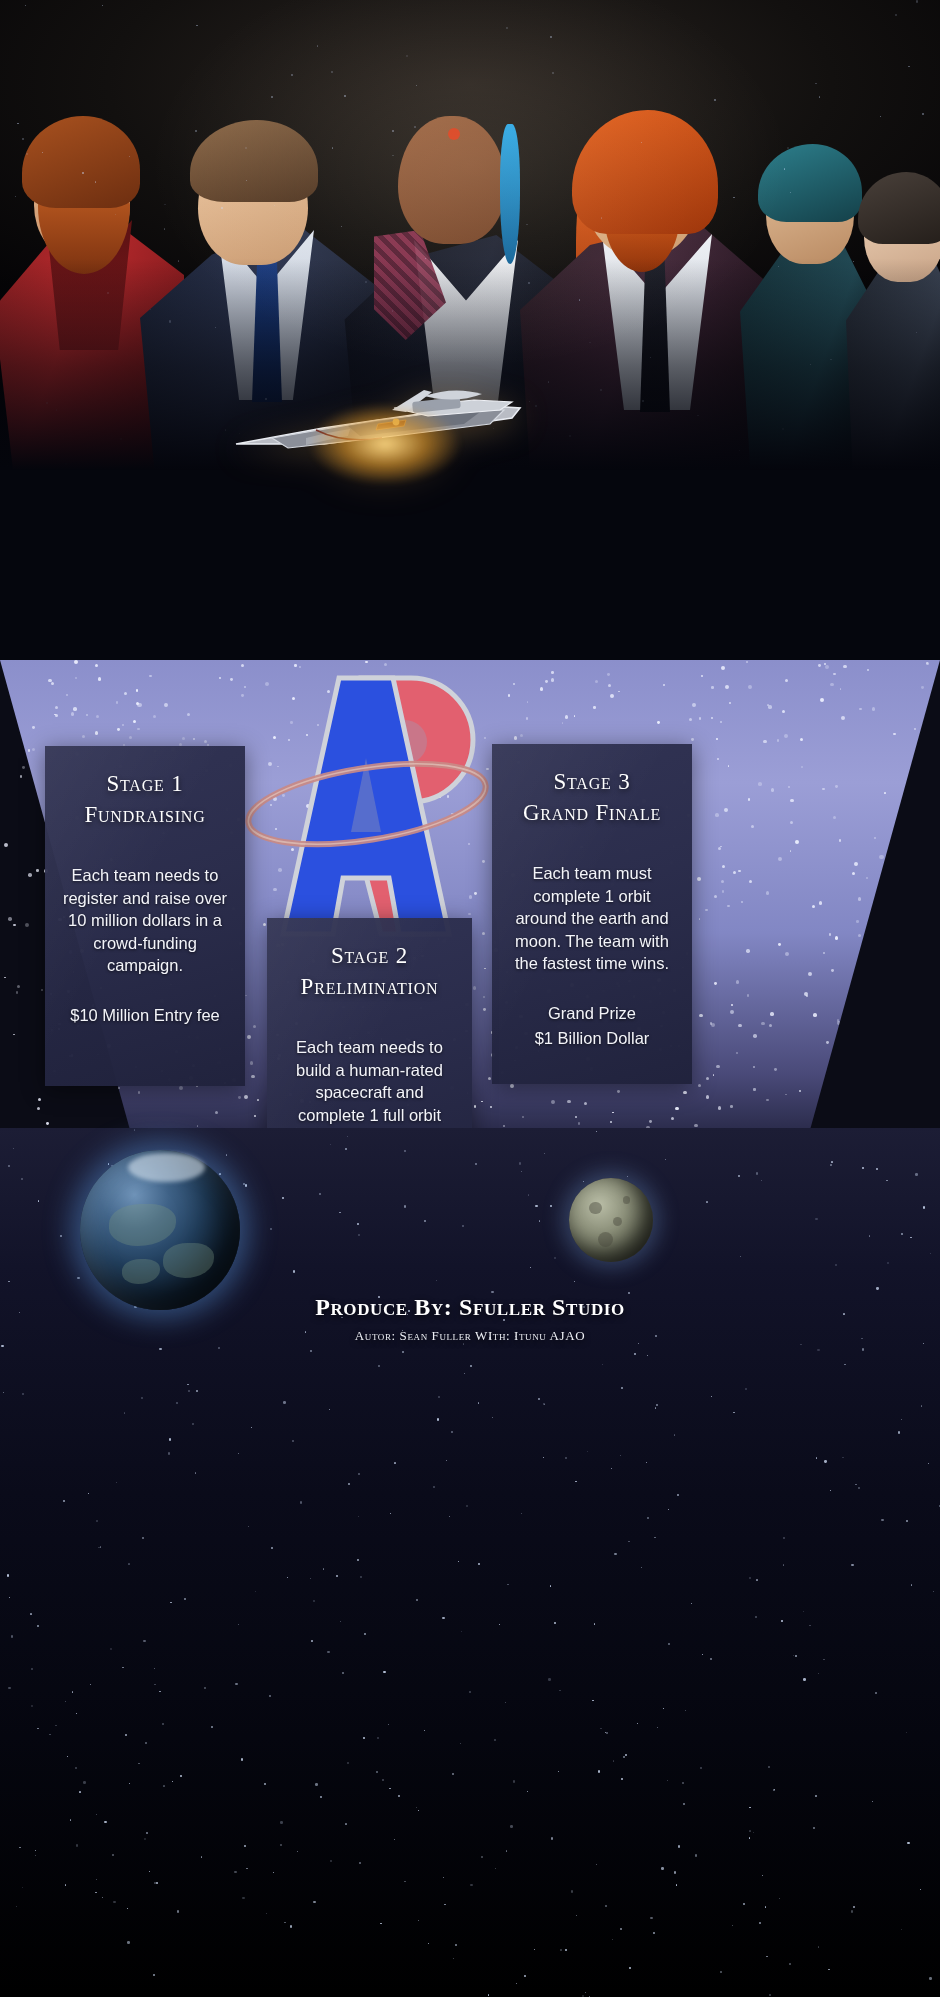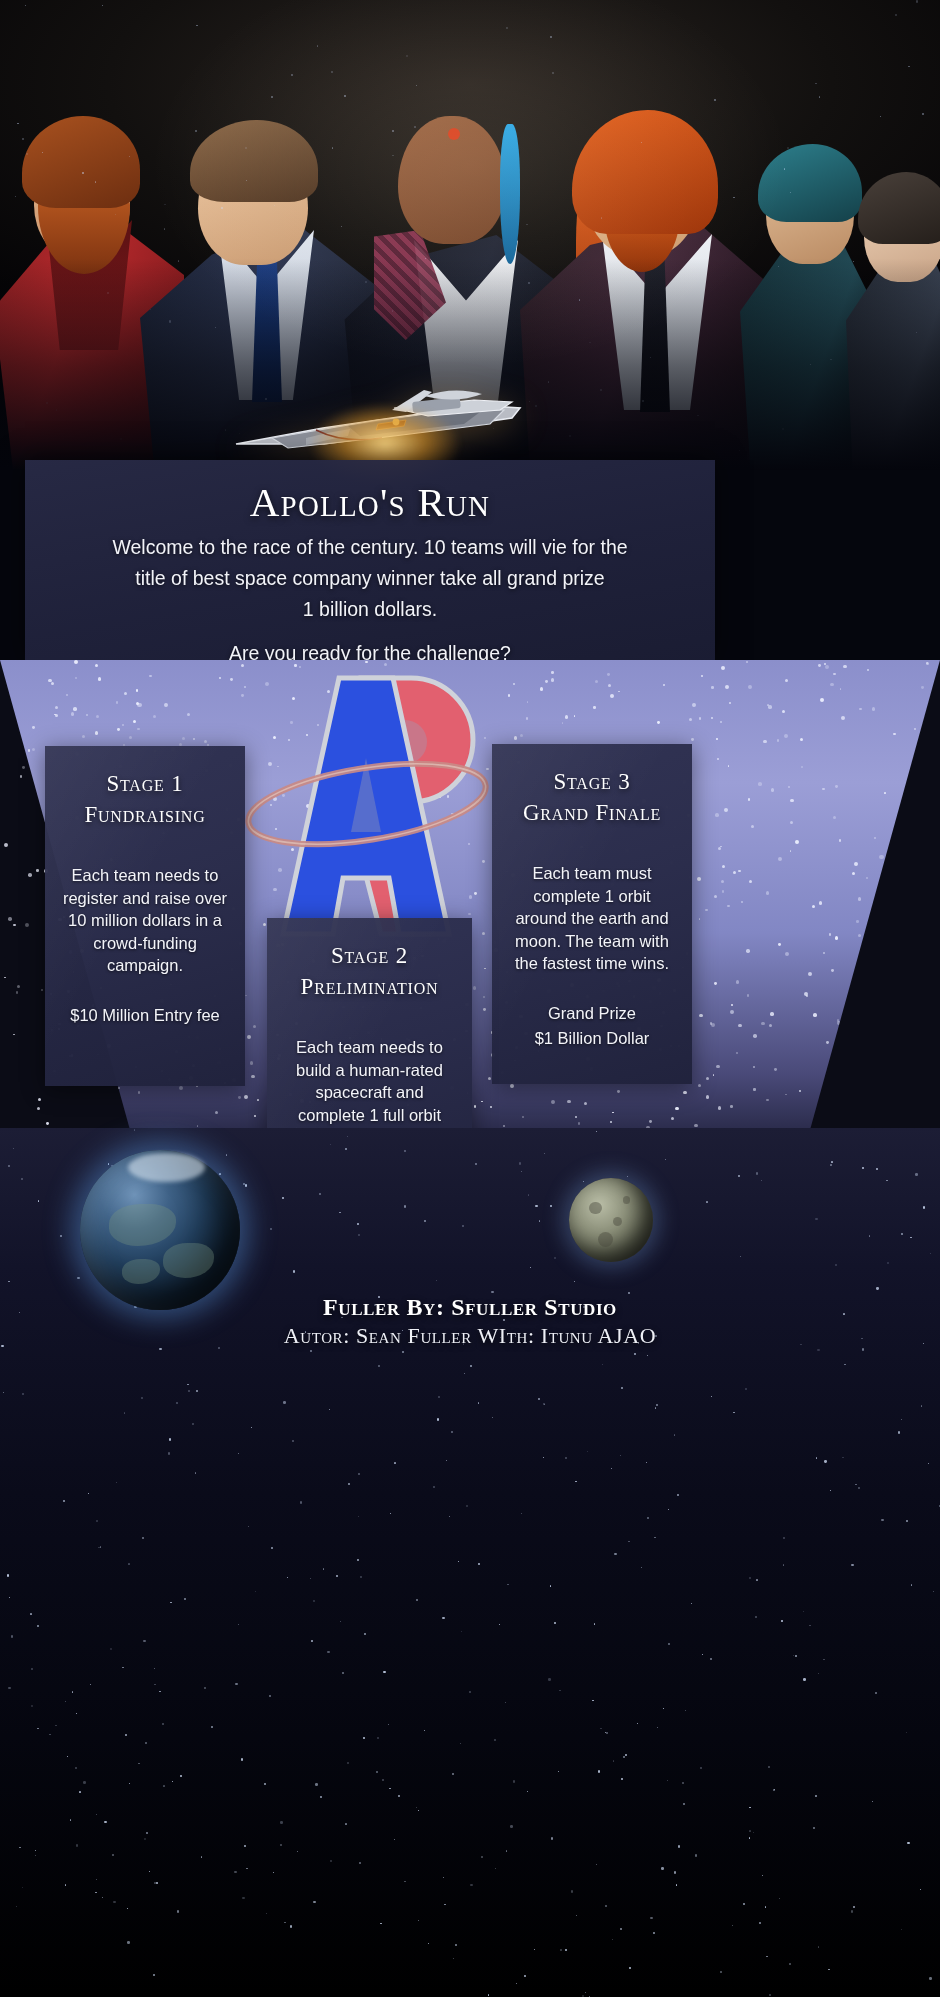--- a/index.html
+++ b/index.html
@@ -276,21 +276,21 @@
   .credits{
     position:absolute; left:0; top:1292px; width:940px; text-align:center;
   }
   .credit-produce{
     font-family:"Liberation Serif", serif; font-variant:small-caps;
     font-weight:700; font-size:24px; letter-spacing:.6px; color:#fff;
     text-shadow:0 2px 6px rgba(0,0,0,.85); line-height:30px;
   }
   .credit-author{
     font-family:"Liberation Serif", serif; font-variant:small-caps;
-    font-size:22px; letter-spacing:.6px; color:#eef0f6;
+    font-size:13px; letter-spacing:.6px; color:#eef0f6;
     text-shadow:0 2px 6px rgba(0,0,0,.85); line-height:27px;
   }
   .credit-art{
     font-family:"Liberation Serif", serif; font-variant:small-caps;
     font-size:18px; letter-spacing:.6px; color:#e7e9f1;
     text-shadow:0 2px 6px rgba(0,0,0,.85); line-height:26px;
   }
 </style>
 </head>
 <body>
@@ -447,27 +447,20 @@
         <rect x="184" y="20" width="48" height="11" rx="3" fill="#9aa0ab" transform="rotate(-6 184 20)"></rect>
         <path d="M196 14 q30 -10 58 -2 q-26 10 -58 2 Z" fill="#cfd3da"></path>
         <path d="M78 56 q24 -6 44 -9 l-2 7 q-22 4 -42 9 Z" fill="#a5a9b2"></path>
         <path d="M150 42 l28 -4 l-2 6 l-28 4 Z" fill="#8e5a28" stroke="#c08a44" stroke-width=".8"></path>
         <circle cx="168" cy="40" r="3.4" fill="#d8b35f"></circle>
         <path d="M88 48 q28 14 66 8" fill="none" stroke="#6e2a2a" stroke-width="1.6"></path>
       </g>
     </svg>
   </div>
 
-  <div class="title-panel">
-    <div class="poster-title">Apollo's Run</div>
-    <div class="poster-sub">Welcome to the race of the century. 10 teams will vie for the</div>
-    <div class="poster-sub">title of best space company winner take all grand prize</div>
-    <div class="poster-sub">1 billion dollars.</div>
-    <div class="poster-q">Are you ready for the challenge?</div>
-  </div>
 
   <div class="midband">
     <div class="stars" id="stars-mid">
         <i style="left:230.3px;top:171.4px;width:3.08px;height:3.08px;opacity:0.64;background:#eef1ff"></i>
         <i style="left:670.0px;top:385.0px;width:2.27px;height:2.27px;opacity:0.76;background:#eef1ff"></i>
         <i style="left:195.7px;top:424.5px;width:2.20px;height:2.20px;opacity:0.62;background:#eef1ff"></i>
         <i style="left:76.7px;top:365.2px;width:2.27px;height:2.27px;opacity:0.45;background:#eef1ff"></i>
         <i style="left:216.5px;top:310.8px;width:2.25px;height:2.25px;opacity:0.33;background:#eef1ff"></i>
         <i style="left:394.7px;top:228.8px;width:3.72px;height:3.72px;opacity:0.88;background:#eef1ff"></i>
         <i style="left:669.8px;top:200.7px;width:3.60px;height:3.60px;opacity:0.47;background:#eef1ff"></i>
@@ -1576,17 +1569,17 @@
   </div>
 
   <div class="moon">
     <i style="left:24%;top:28%;width:15%;height:15%;"></i>
     <i style="left:52%;top:46%;width:11%;height:11%;"></i>
     <i style="left:34%;top:64%;width:18%;height:18%;"></i>
     <i style="left:64%;top:22%;width:9%;height:9%;"></i>
   </div>
 
   <div class="credits">
-    <div class="credit-produce">Fuller By: Sfuller Studio</div>
+    <div class="credit-produce">Produce By: Sfuller Studio</div>
     <div class="credit-author">Autor: Sean Fuller  WIth: Itunu AJAO</div>
   </div>
 
 </div>
 
 </body></html>

